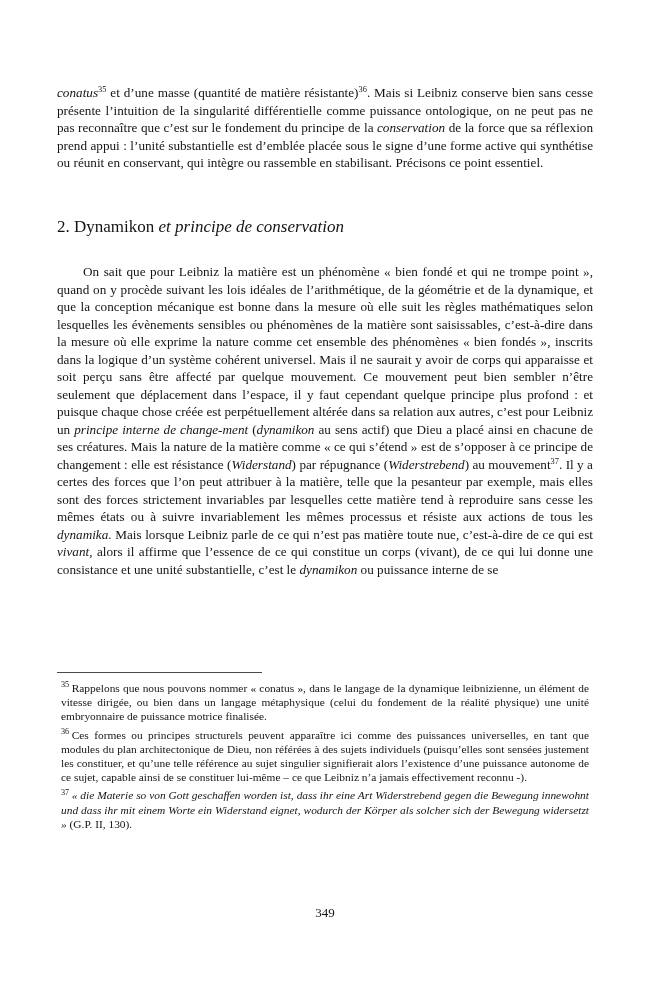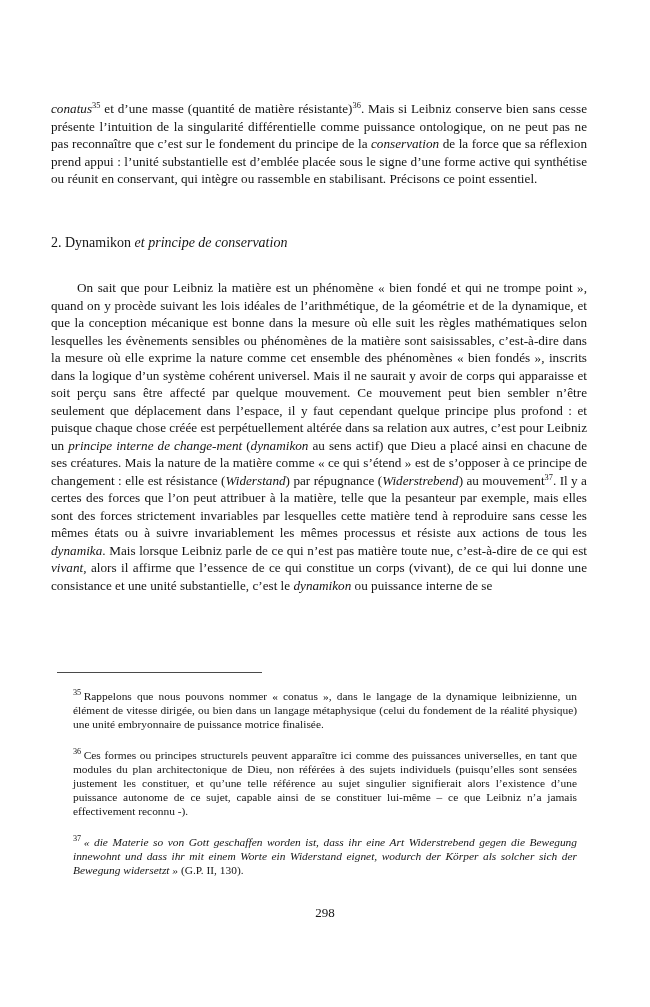--- a/index.html
+++ b/index.html
@@ -11,24 +11,23 @@
     position: relative;
     width: 650px;
     height: 1007px;
     background: #ffffff;
     overflow: hidden;
     font-family: "Liberation Serif", "DejaVu Serif", serif;
     color: #141414;
   }
   .content {
     position: absolute;
-    left: 51px;
+    left: 57px;
     top: 84px;
     width: 536px;
-    margin-top: 16px;
   }
 
   
   .body-par {
     margin: 0;
     font-size: 13.2px;
     line-height: 17.5px;
     text-align: justify;
     text-justify: inter-word;
     color: #141414;
@@ -37,21 +36,21 @@
   .body-par.first-par {
     text-indent: 0;
   }
   .body-par.indented {
     text-indent: 26px;
   }
 
   
   .section-head {
     margin: 0;
-    font-size: 14px;
+    font-size: 17px;
     line-height: 17.5px;
     font-weight: normal;
     color: #141414;
   }
   .spacer-before-head { height: 46px; }
   .spacer-after-head  { height: 28px; }
 
   
   .footnote-block {
     position: absolute;
@@ -59,21 +58,21 @@
     top: 672px;
     width: 536px;
   }
   .footnote-rule {
     width: 205px;
     height: 1px;
     background: #4a4a4a;
     margin: 0 0 8px 0;
   }
   .footnote {
-    margin: 16px;
+    margin: 4px;
     font-size: 11.4px;
     line-height: 14.2px;
     text-align: justify;
     text-justify: inter-word;
     color: #141414;
   }
   .fn-mark {
     font-size: 8.2px;
     vertical-align: super;
     line-height: 0;
@@ -121,15 +120,15 @@
     <div class="footnote-rule"></div>
 
     <p class="footnote"><span class="fn-mark">35</span><span>Rappelons que nous pouvons nommer « conatus », dans le langage de la dynamique leibnizienne, un élément de vitesse dirigée, ou bien dans un langage métaphysique (celui du fondement de la réalité physique) une unité embryonnaire de puissance motrice finalisée.</span></p>
 
     <p class="footnote"><span class="fn-mark">36</span><span>Ces formes ou principes structurels peuvent apparaître ici comme des puissances universelles, en tant que modules du plan architectonique de Dieu, non référées à des sujets individuels (puisqu’elles sont sensées justement les constituer, et qu’une telle référence au sujet singulier signifierait alors l’existence d’une puissance autonome de ce sujet, capable ainsi de se constituer lui-même – ce que Leibniz n’a jamais effectivement reconnu -).</span></p>
 
     <p class="footnote"><span class="fn-mark">37</span><i>« die Materie so von Gott geschaffen worden ist, dass ihr eine Art Widerstrebend gegen die Bewegung innewohnt und dass ihr mit einem Worte ein Widerstand eignet, wodurch der Körper als solcher sich der Bewegung widersetzt »</i><span> (G.P. II, 130).</span></p>
 
   </div>
 
-  <div class="page-number">298</div>
+  <div class="page-number">349</div>
 
 </div>
 
 </body></html>

